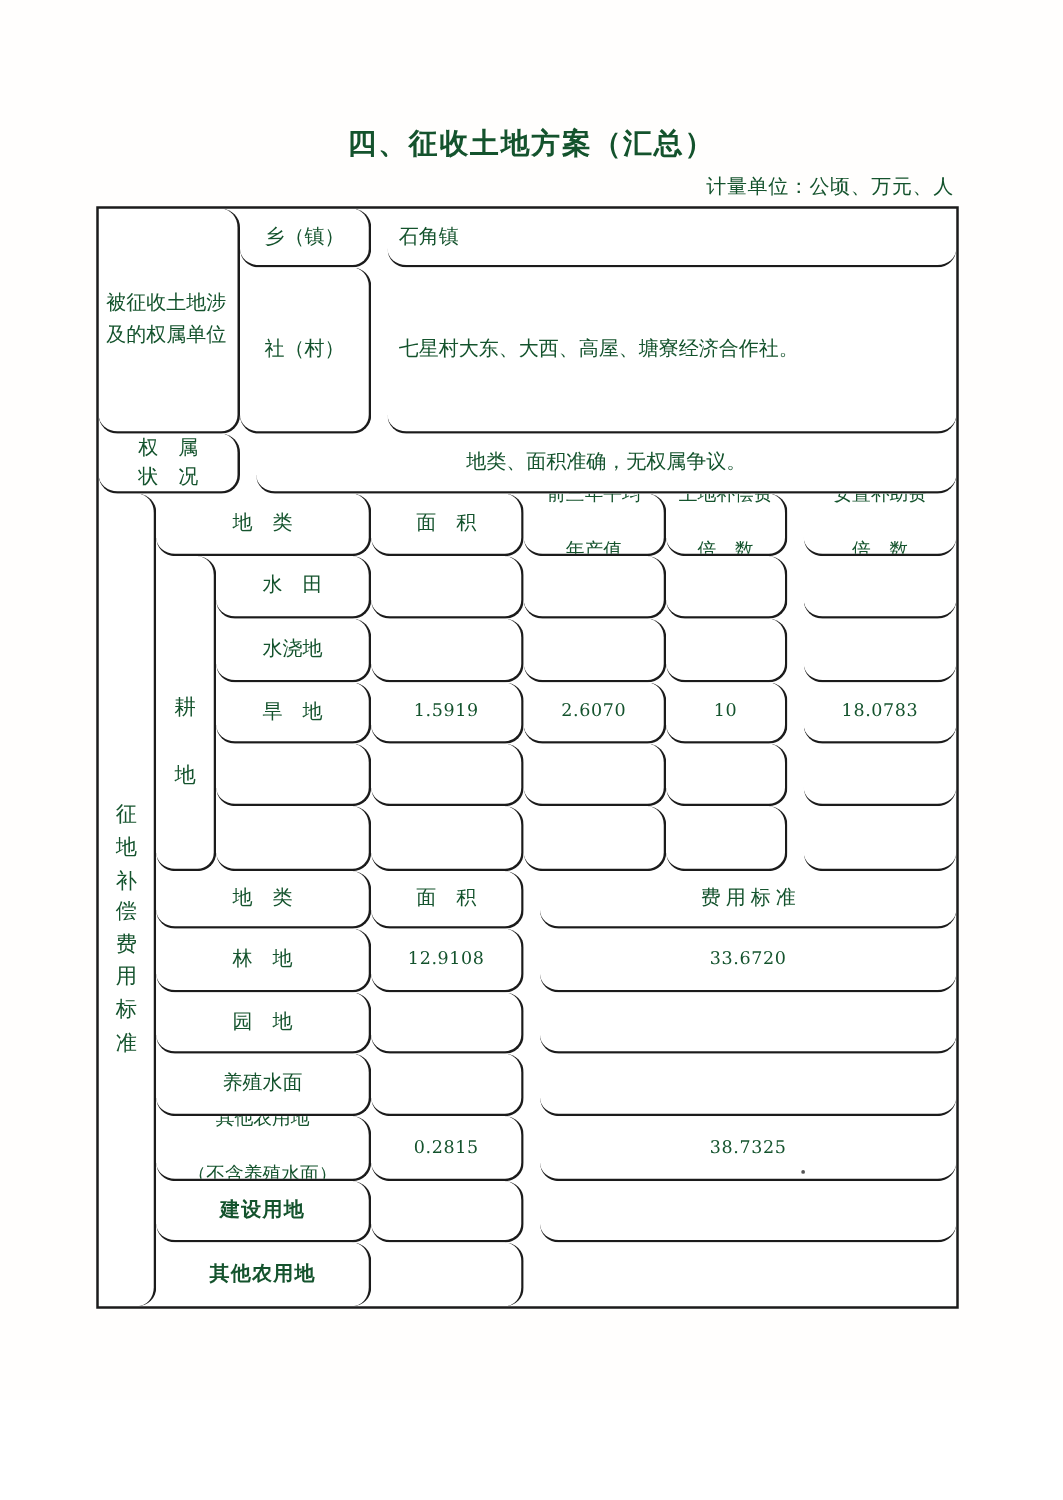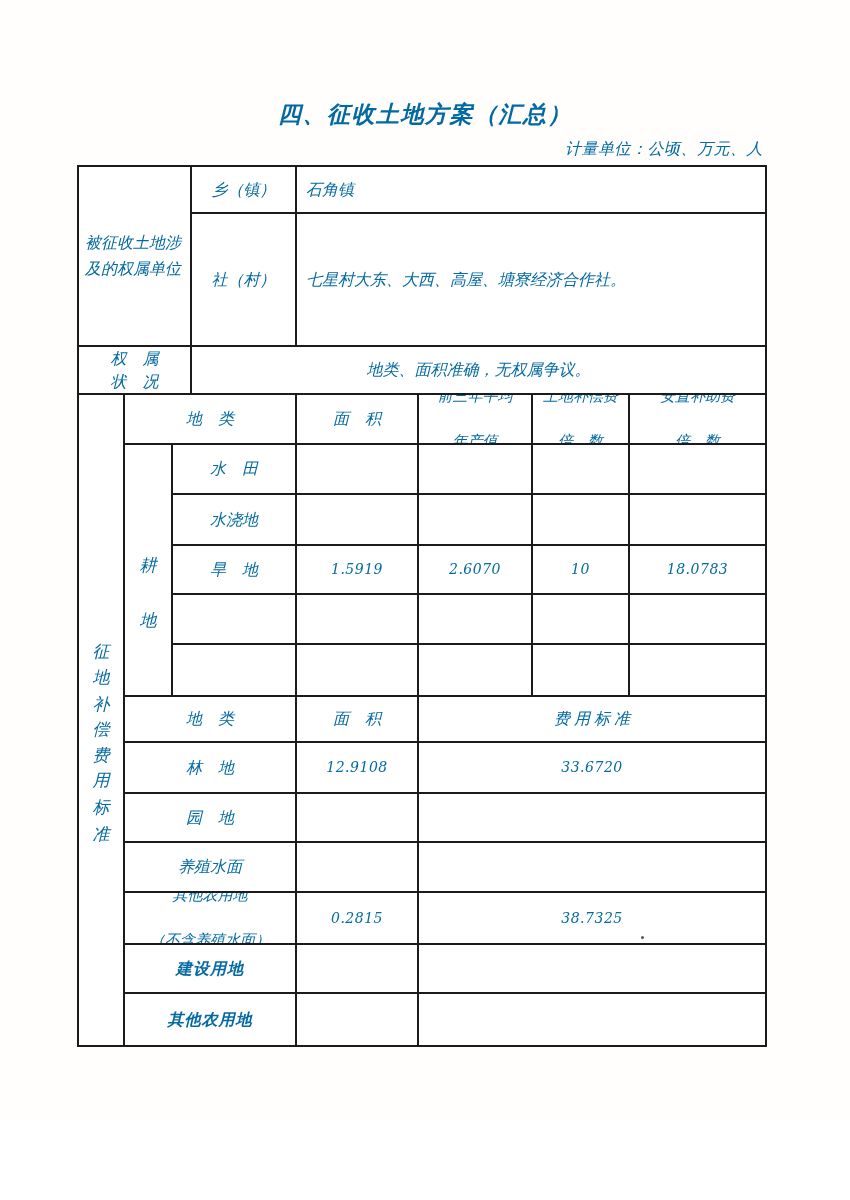--- a/index.html
+++ b/index.html
@@ -2,23 +2,22 @@
 <html><head>
 <meta charset="utf-8">
 <style>
   html, body { margin: 0; padding: 0; background: #ffffff; }
   .page {
     position: relative;
     width: 850px;
     height: 1120px;
     background: #fffefd;
     font-family: "Liberation Serif", "DejaVu Serif", serif;
-    color: #0369a1;
+    color: #14532d;
     overflow: hidden;
-    font-style: italic;
   }
   .doc-title {
     position: absolute;
     top: 99px; left: 0;
     width: 850px;
     text-align: center;
     font-family: "Liberation Sans", "DejaVu Sans", sans-serif;
     font-weight: 700;
     font-size: 23px;
     letter-spacing: 1.5px;
@@ -46,22 +45,23 @@
     border-bottom: 2px solid #1b1b1b;
     display: flex;
     flex-direction: column;
     align-items: center;
     justify-content: center;
     font-size: 16px;
     line-height: 1.45;
     text-align: center;
     padding: 2px 4px;
     overflow: hidden;
-  }
-  .no-br { border-right: none; }
+    border-radius: 15px;
+  }
+  .no-br { border-right: none; margin-left: 13px; }
   .no-bb { border-bottom: none; }
   .left {
     align-items: flex-start;
     text-align: left;
     padding-left: 9px;
   }
   .wrap-label {
     align-items: flex-start;
     text-align: left;
     padding: 2px 6px;

